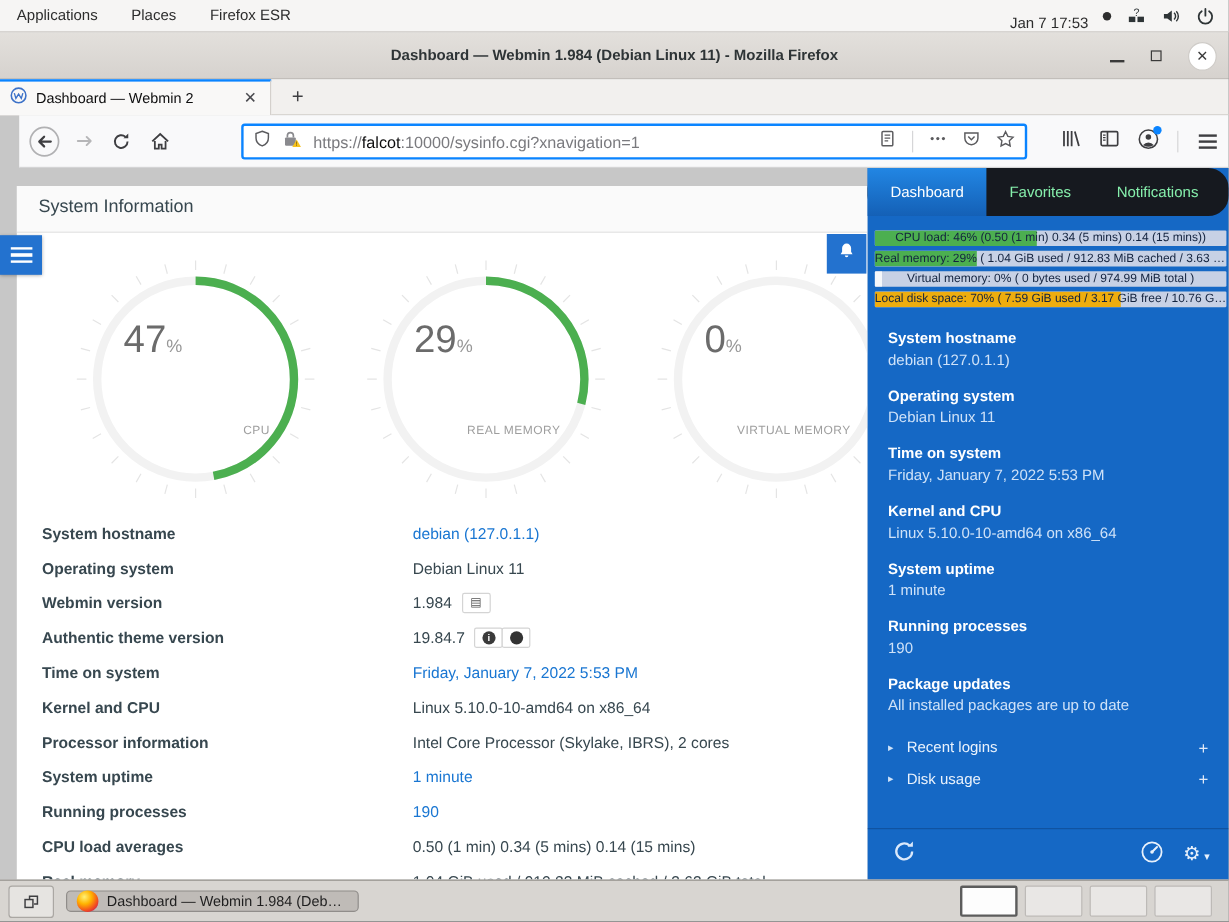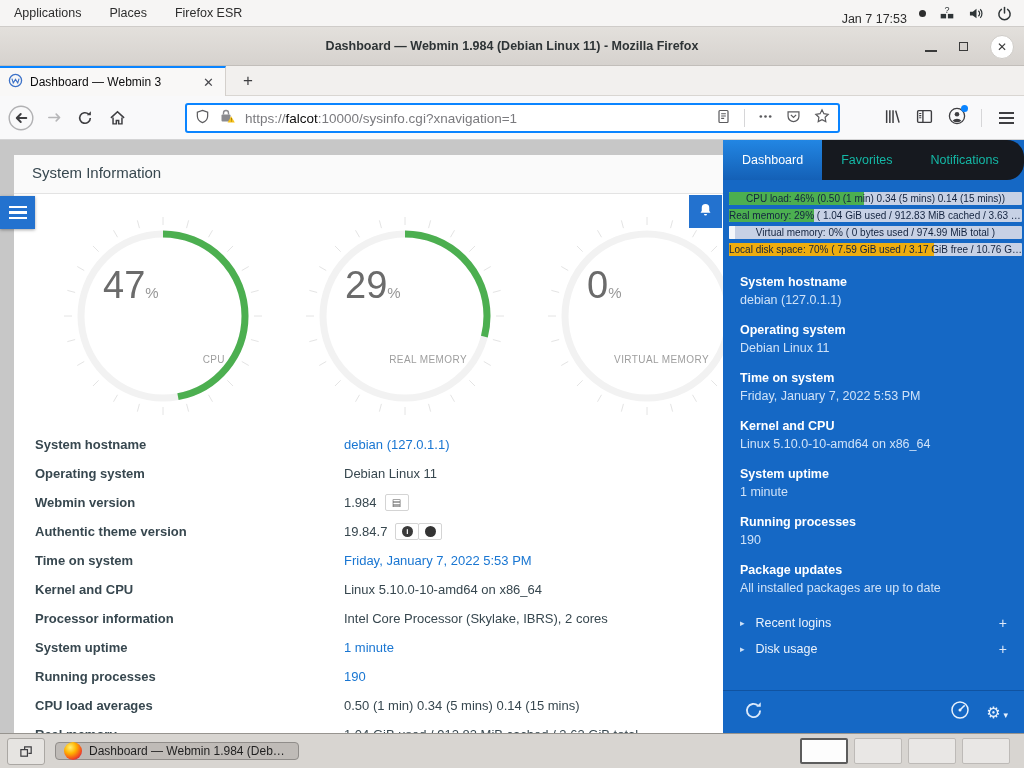--- a/index.html
+++ b/index.html
@@ -30,21 +30,21 @@
   .tabbar{position:absolute;left:0;top:66px;right:0;height:30px;background:#f2f0ee;border-bottom:1px solid #d9d6d2;}
   .tab{position:absolute;left:0;top:0;width:226px;height:30px;background:#f9f8f7;
     border-top:2px solid #0a84ff;border-right:1px solid #d4d0cc;display:flex;align-items:center;padding:0 8px;}
   .tab-title{position:relative;overflow:hidden;white-space:nowrap;width:158px;font-size:12px;color:#0c0c0d;margin-left:7px;}
   .tab-title::after{content:'';position:absolute;right:0;top:0;bottom:0;width:26px;
     background:linear-gradient(to right,rgba(249,248,247,0),#f9f8f7);}
   .tab-close{margin-left:auto;font-size:13px;color:#4a4a4f;padding:0 3px;}
   .newtab{position:absolute;left:236px;top:3px;width:24px;height:24px;display:flex;align-items:center;
     justify-content:center;font-size:17px;color:#3e3e41;}
 
-  .navbar{position:absolute;left:0;top:96px;right:0;height:44px;background:#f9f9fa;
+  .navbar{position:absolute;left:16px;top:96px;right:0;height:44px;background:#f9f9fa;
     border-bottom:1px solid #d4d4d5;display:flex;align-items:center;}
   .nav-ic{display:flex;align-items:center;justify-content:center;}
   .back{margin-left:8px;}
   .fwd{margin-left:12px;}
   .rld{margin-left:14px;}
   .hom{margin-left:16px;}
   .urlbar{position:absolute;left:185px;top:7px;width:655px;height:30px;background:#fff;
     border:2px solid #0a84ff;border-radius:3px;display:flex;align-items:center;padding:0 8px;}
   .url-text{font-size:13.5px;margin-left:8px;white-space:nowrap;}
   .u-scheme,.u-rest{color:#7a7a7e;}
@@ -65,41 +65,41 @@
   .menu-toggle{position:absolute;left:0;top:56px;width:35px;height:33px;background:#2372cf;
     box-shadow:0 1px 3px rgba(0,0,0,.35);display:flex;flex-direction:column;justify-content:center;
     align-items:center;gap:3px;z-index:5;}
   .menu-toggle i{display:block;width:18px;height:2.5px;background:#fff;}
   .bell-btn{position:absolute;left:689px;top:55px;width:33px;height:33px;background:#2372cf;
     display:flex;align-items:center;justify-content:center;z-index:5;}
 
   #gauges{position:absolute;left:0;top:61px;width:100%;height:210px;}
   .gauge{position:absolute;top:0;width:200px;height:200px;}
   .gauge-pct{position:absolute;left:40px;top:48px;color:#6b6b6b;}
-  .gauge-pct .num{font-size:38px;}
+  .gauge-pct .num{font-size:32px;}
   .gauge-pct .sign{font-size:15px;color:#979797;}
   .gauge-label{position:absolute;right:38px;top:138px;font-size:10px;color:#9e9e9e;letter-spacing:.4px;}
 
   #table{position:absolute;left:0;top:275px;width:100%;}
   .info-row{display:flex;height:29px;align-items:center;font-size:13px;color:#37474f;}
   .info-label{width:330px;padding-left:21px;font-weight:bold;}
   .info-value{display:flex;align-items:center;}
   .info-value.link{color:#1976d2;}
   .mini-btn{display:inline-flex;align-items:center;justify-content:center;margin-left:8px;height:17px;
     min-width:24px;border:1px solid #d4d4d4;border-radius:2px;background:#fff;}
   .mini-btn + .mini-btn{margin-left:-1px;}
   .ic-book{font-size:10px;color:#555;line-height:1;}
   .ic-info{width:11px;height:11px;border-radius:50%;background:#3a3a3a;color:#fff;font-size:8px;
     line-height:11px;text-align:center;font-weight:bold;}
   .ic-github{width:11px;height:11px;border-radius:50%;background:#333;}
 
   
   .sidebar{position:absolute;right:0;top:140px;width:301px;bottom:35px;background:#1568c5;color:#fff;}
   .s-tabs{display:flex;height:40px;background:#16191f;border-radius:17px;}
-  .s-tab{line-height:40px;padding:0 19px;font-size:12.5px;color:#14b8a6;}
+  .s-tab{line-height:40px;padding:0 19px;font-size:12.5px;color:#86efac;}
   .s-tab.active{background:linear-gradient(#2286e3,#1460b6);color:#fff;}
   #bars{padding:12px 2px 4px 6px;}
   .res-bar{position:relative;height:13px;background:#c7d1e5;margin-bottom:4px;border-radius:1px;overflow:hidden;}
   .res-fill{position:absolute;left:0;top:0;bottom:0;}
   .res-text{position:absolute;left:0;right:0;top:0;bottom:0;font-size:10px;line-height:13px;
     color:#13233f;text-align:center;white-space:nowrap;overflow:hidden;text-overflow:ellipsis;}
   #sinfo{padding:10px 17px 0 17px;}
   .s-item{margin-bottom:14px;}
   .s-item .s-label{font-size:12.5px;font-weight:bold;color:#fff;line-height:16px;}
   .s-item .s-value{font-size:12.5px;color:#cfe2f8;line-height:16px;margin-top:2px;}
@@ -172,21 +172,21 @@
   </div>
 
   <div class="tabbar">
     <div class="tab">
       <span>
         <svg width="15" height="15" viewBox="0 0 16 16">
             <circle cx="8" cy="8" r="6.5" fill="none" stroke="#3d72c8" stroke-width="1.4"></circle>
             <path d="M4.2 6l1.4 4.6L8 6.8l2.4 3.8L11.8 6" fill="none" stroke="#3d72c8" stroke-width="1.2"></path>
           </svg>
       </span>
-      <span class="tab-title">Dashboard — Webmin 3</span>
+      <span class="tab-title">Dashboard — Webmin 2</span>
       <span class="tab-close">✕</span>
     </div>
     <div class="newtab">+</div>
   </div>
 
   <div class="navbar">
     <span class="nav-ic back">
       <svg width="26" height="26" viewBox="0 0 22 22">
           <circle cx="11" cy="11" r="10" fill="none" stroke="#b1b1b3" stroke-width="1.2"></circle>
           <path d="M15.5 11H7.5M10.8 7.6L7.4 11l3.4 3.4" fill="none" stroke="#3e3e41" stroke-width="1.6" stroke-linecap="round" stroke-linejoin="round"></path>

